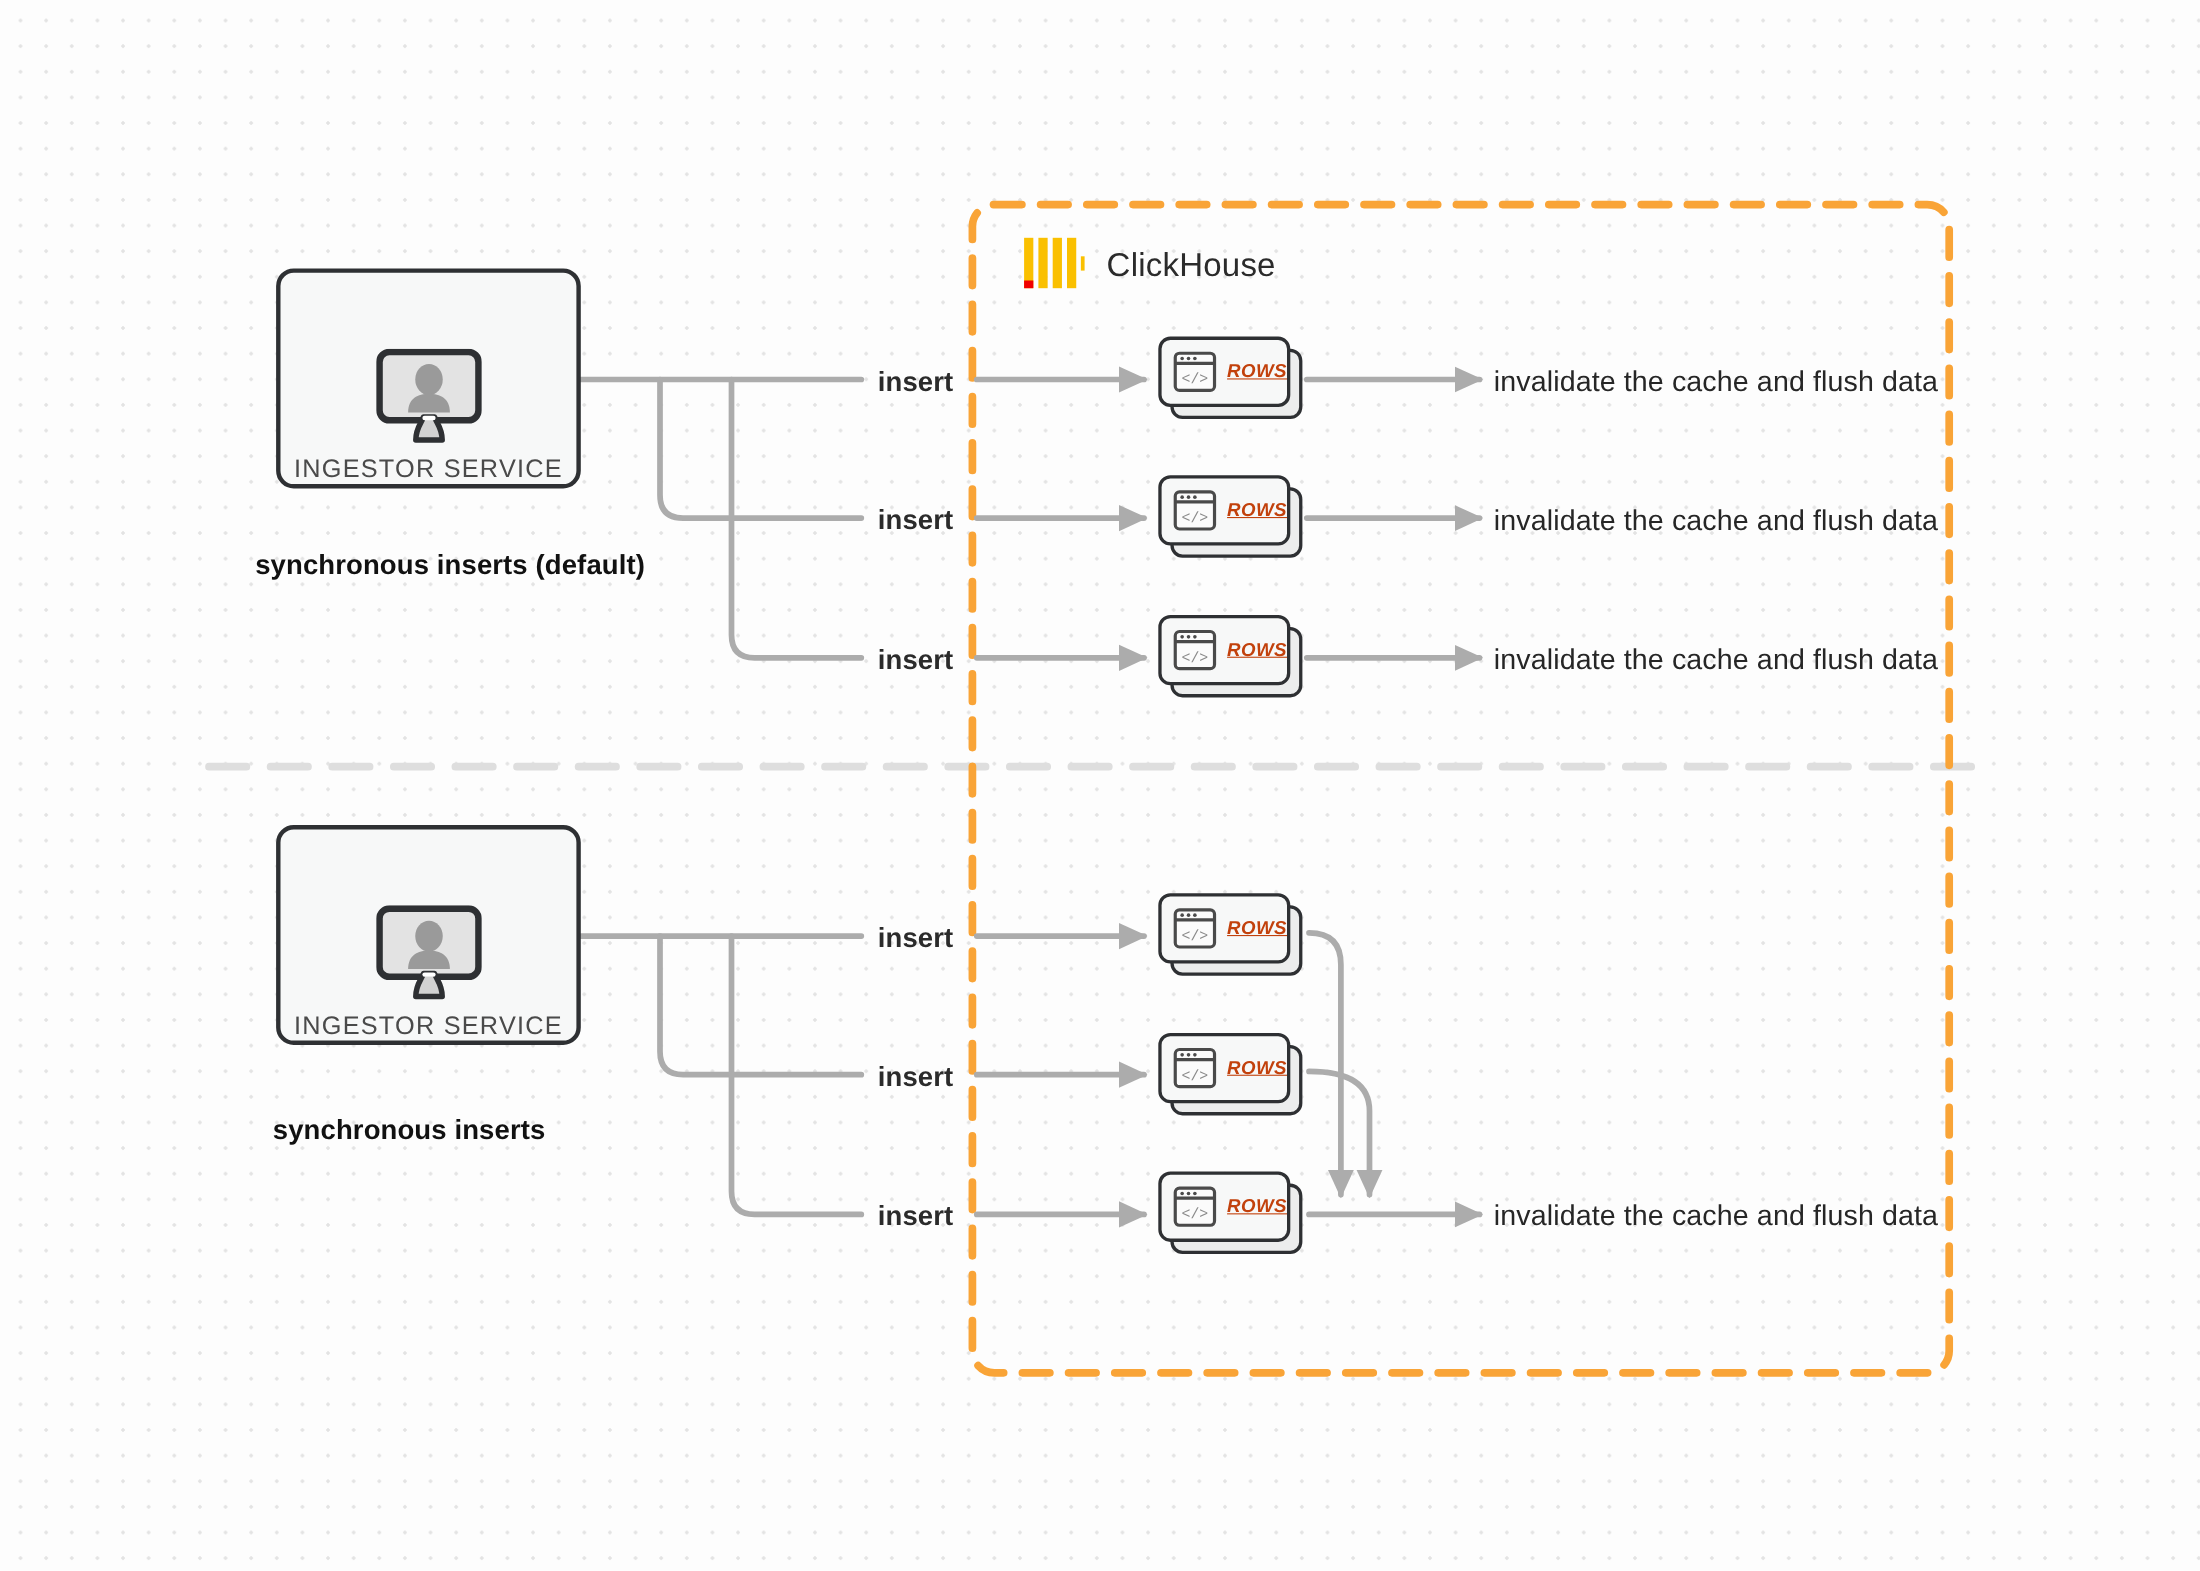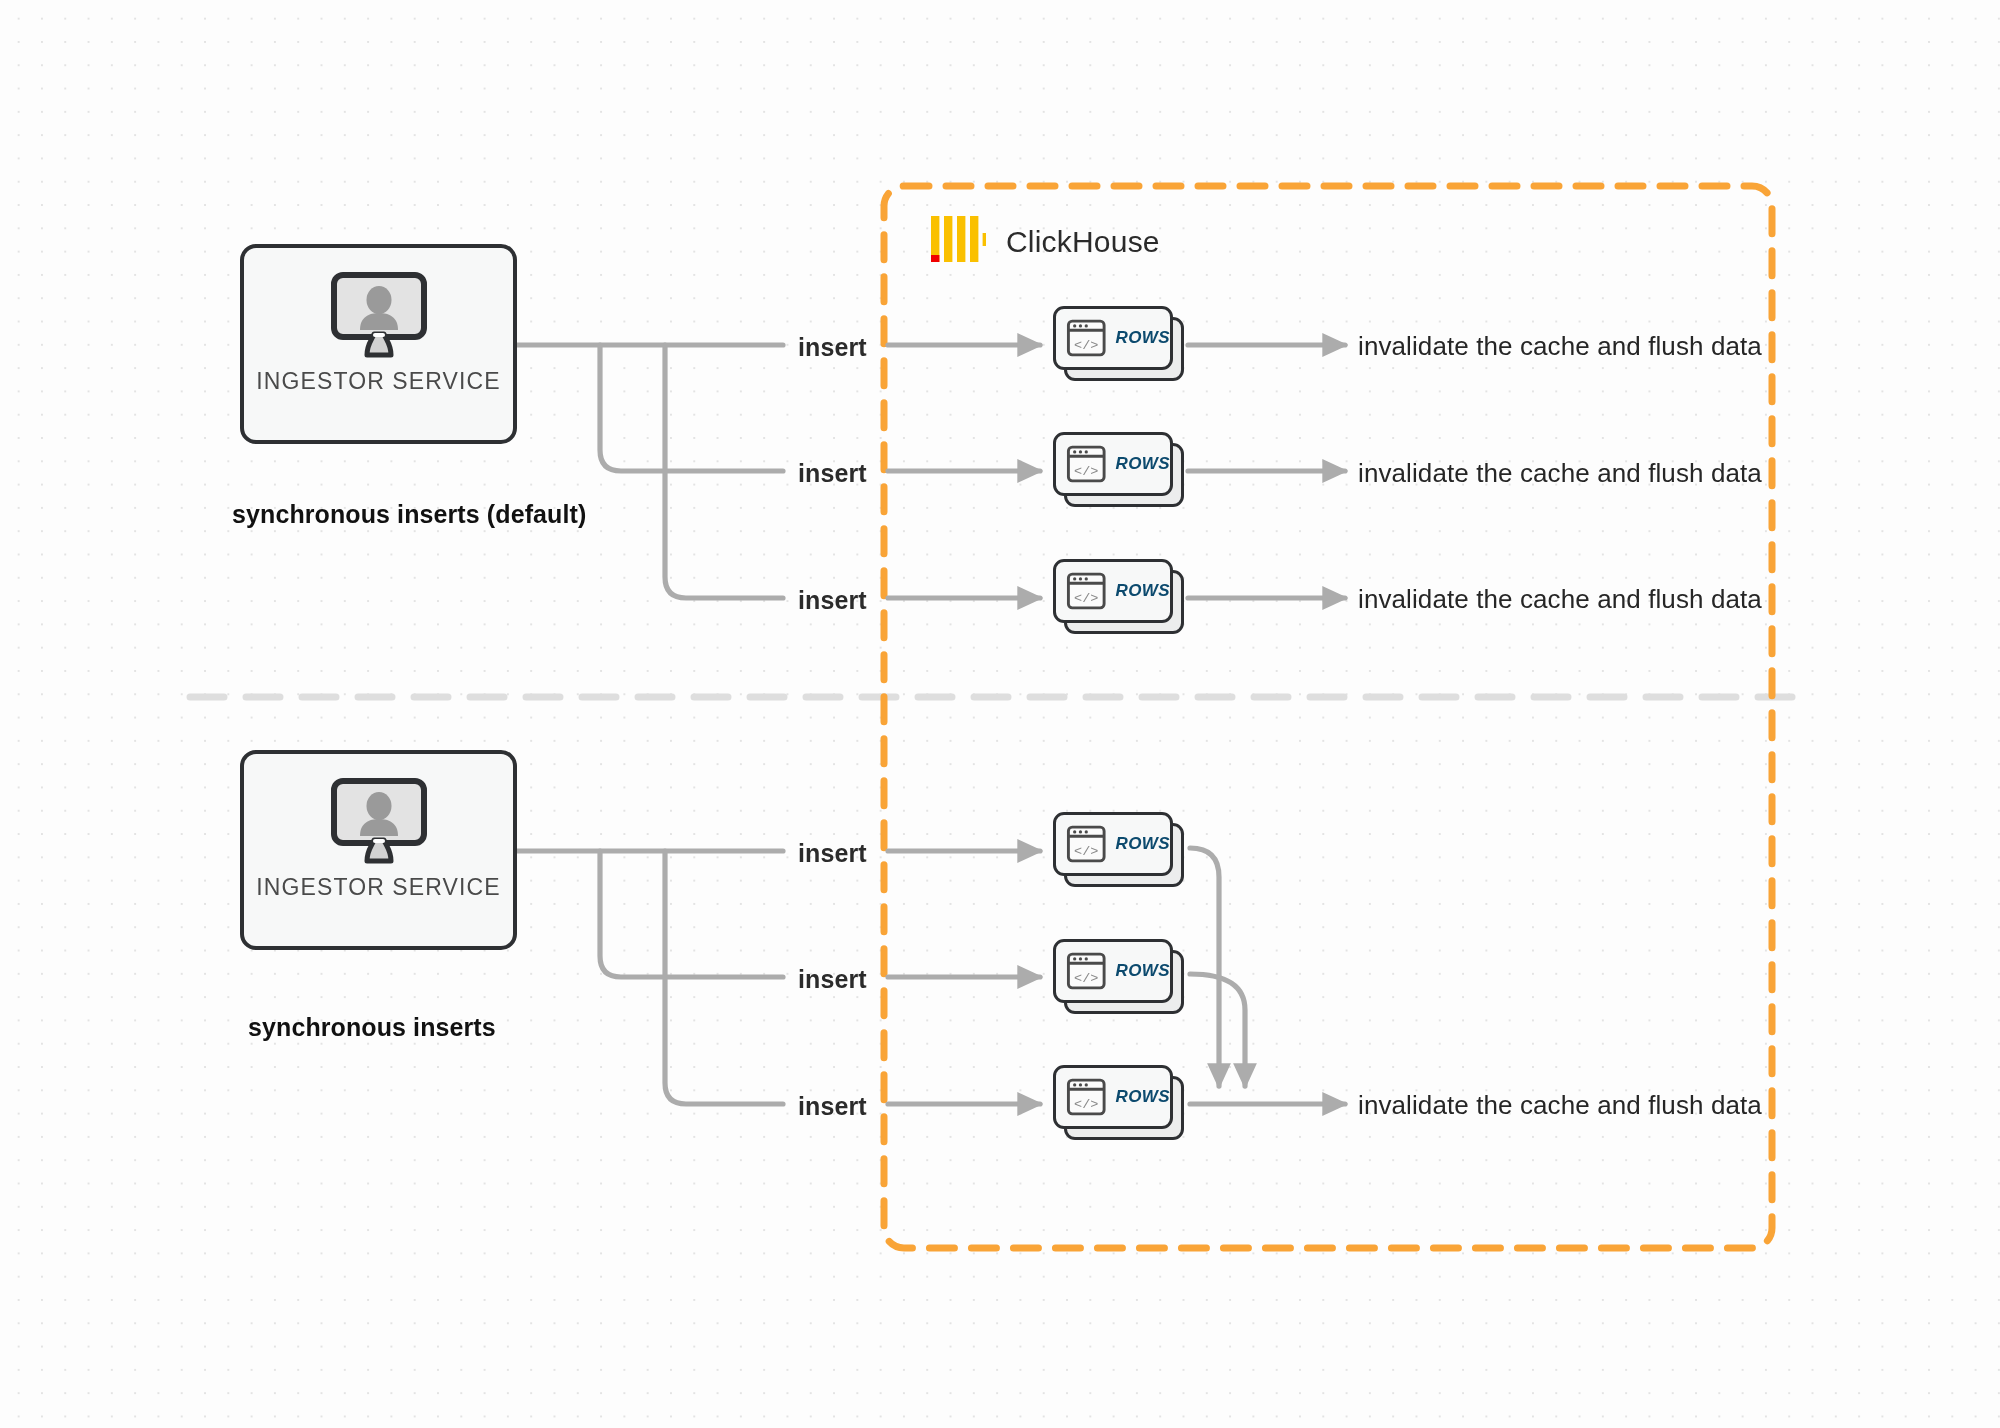--- a/index.html
+++ b/index.html
@@ -53,22 +53,23 @@
     position: absolute;
     width: 277px;
     height: 200px;
     background: #f7f8f8;
     border: 4px solid #2e3033;
     border-radius: 16px;
     box-sizing: border-box;
     display: flex;
     flex-direction: column;
     align-items: center;
-    justify-content: flex-start;
+    justify-content: flex-end;
     padding-top: 24px;
+    margin-left: 11px;
   }
   .ingestor .caption {
     font-size: 23px;
     color: #4a4a4a;
     letter-spacing: 1.1px;
     margin-top: 8px;
   }
   .monitor-ic { width: 96px; height: 88px; display:block; }
 
   
@@ -92,22 +93,23 @@
     box-sizing: border-box;
     display: flex;
     align-items: center;
     gap: 9px;
     padding-left: 10px;
   }
   .rowsnode .rows-text {
     font-size: 17px;
     font-style: italic;
     font-weight: bold;
-    color: #0c4a6e;
+    color: #c2410c;
     letter-spacing: 0.4px;
+    text-decoration: underline;
   }
   .win-ic { width: 42px; height: 40px; display:block; }
   #ch-header {
     position: absolute;
     left: 930px; top: 216px;
     display: flex;
     align-items: center;
     gap: 20px;
     text-align: center;
   }

